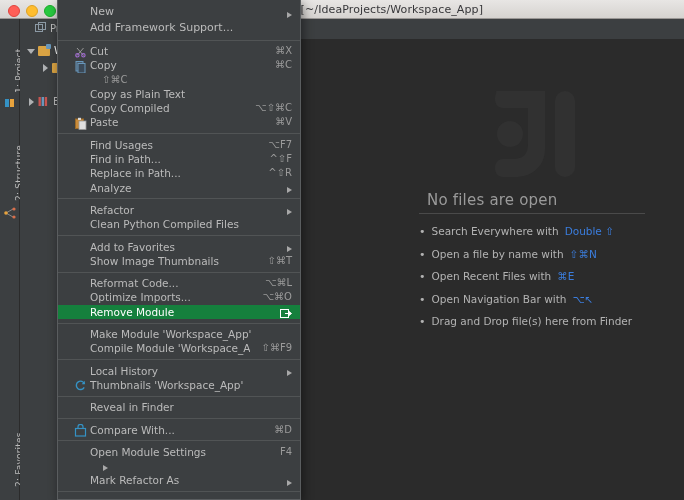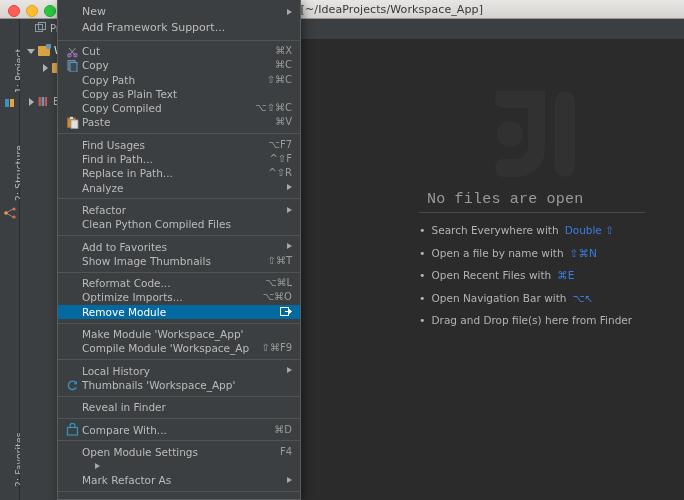--- a/index.html
+++ b/index.html
@@ -201,21 +201,20 @@
     position: absolute;
     left: 120px; top: 172px;
     width: 230px;
   }
   .empty-title {
     font-size: 15px;
     color: #9a9a9a;
     font-weight: normal;
     margin: 0 0 4px 8px;
     letter-spacing: 0.2px;
-    font-family: Liberation Mono, monospace;
   }
   .empty-rule {
     height: 1px;
     background: #4a4a4a;
     margin: 0 0 11px 0;
     width: 226px;
   }
   .tips-list {
     list-style: none;
     margin: 0; padding: 0;
@@ -253,22 +252,22 @@
     padding: 4px 0 0 0;
     z-index: 40;
     overflow: hidden;
     height: 500px;
   }
   .mi {
     position: relative;
     height: 14.3px;
     line-height: 14.3px;
     display: flex;
-    align-items: center;
-    padding: 0 8px 0 8px;
+    align-items: flex-end;
+    padding: 0 8px 0 16px;
     font-size: 10.5px;
     color: #bbbbbb;
     white-space: nowrap;
     box-sizing: border-box;
   }
   .mi .mi-icon {
     width: 13px; height: 13px;
     margin-right: 3px;
     flex: 0 0 auto;
     position: relative;
@@ -291,21 +290,21 @@
   }
   .mi .mi-sub::after {
     content: "";
     position: absolute; right: 0; top: 1px;
     border-top: 3.5px solid transparent;
     border-bottom: 3.5px solid transparent;
     border-left: 5px solid #a8a8a8;
   }
   .mi.big { height: 16px; line-height: 16px; font-size: 11px; }
   .mi.selected {
-    background: #0369a1;
+    background: #15803d;
     color: #ffffff;
   }
   .msep {
     height: 1px;
     background: #515455;
     margin: 3.5px 0 3.5px 0;
   }
   .mi-right-ico {
     flex: 0 0 auto;
     margin-left: 10px;
@@ -490,21 +489,20 @@
           <rect x="2" y="1.5" width="7" height="9.5" fill="#4a5a6a" stroke="#6897bb" stroke-width="1"></rect>
           <rect x="4" y="3.5" width="7" height="9.5" fill="#3c4a58" stroke="#6897bb" stroke-width="1"></rect>
         </svg>
       </span>
       <span class="mi-label">Copy</span>
       <span class="mi-accel">⌘C</span>
     </div>
 
     <div class="mi">
       <span class="mi-icon"></span>
-      <span class="mi-label">Copy Path</span>
       <span class="mi-accel">⇧⌘C</span>
     </div>
 
     <div class="mi">
       <span class="mi-icon"></span>
       <span class="mi-label">Copy as Plain Text</span>
     </div>
 
     <div class="mi">
       <span class="mi-icon"></span>

